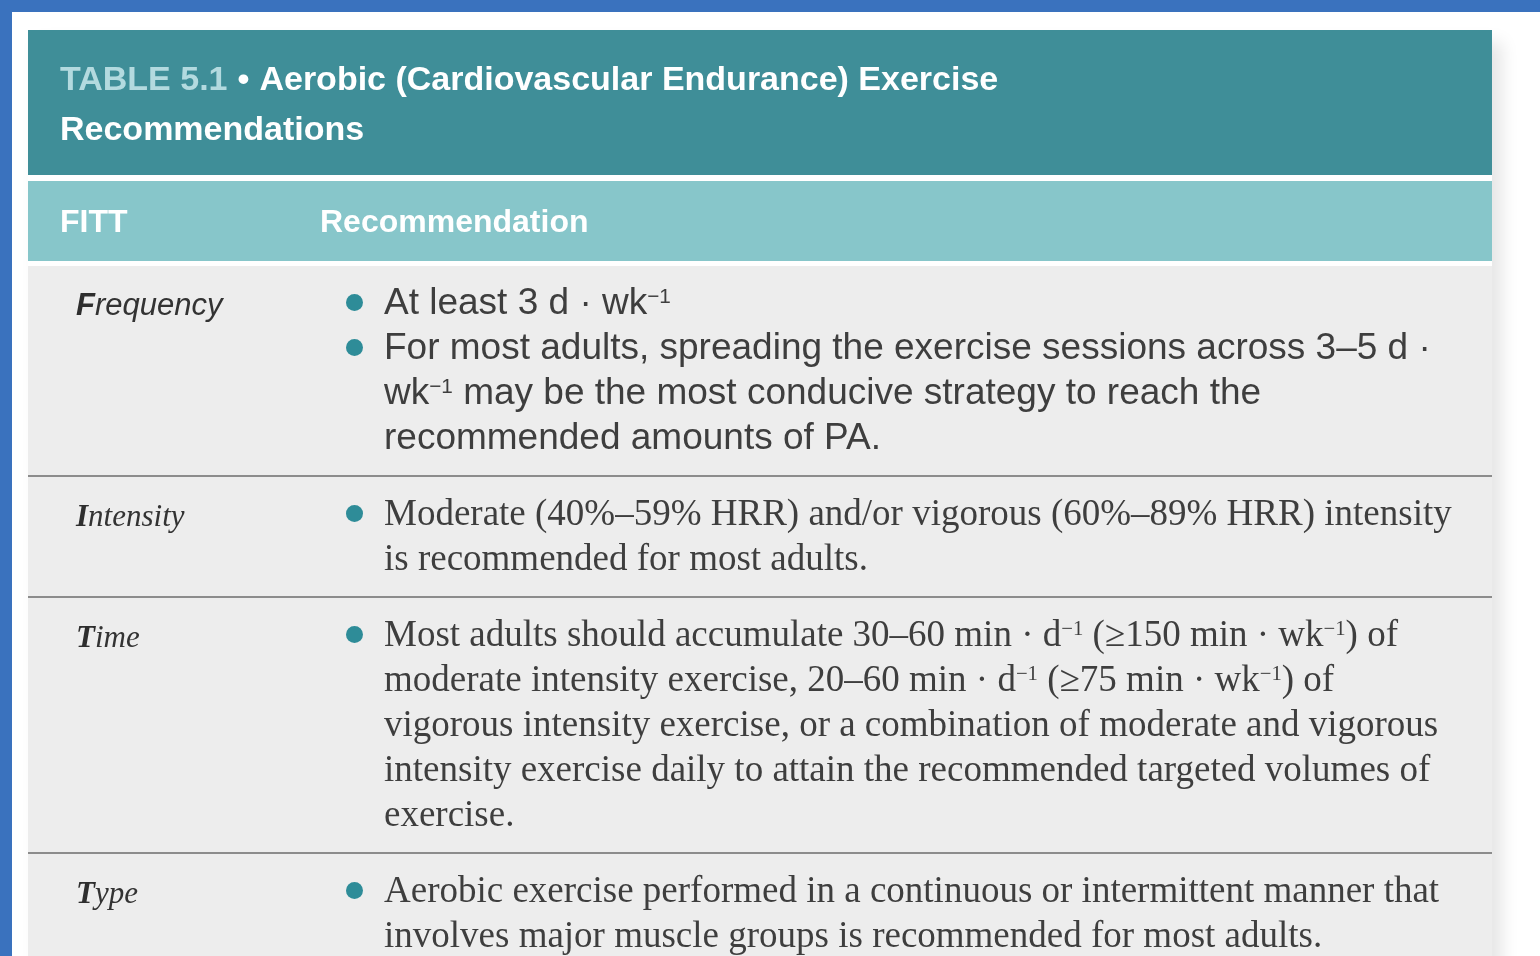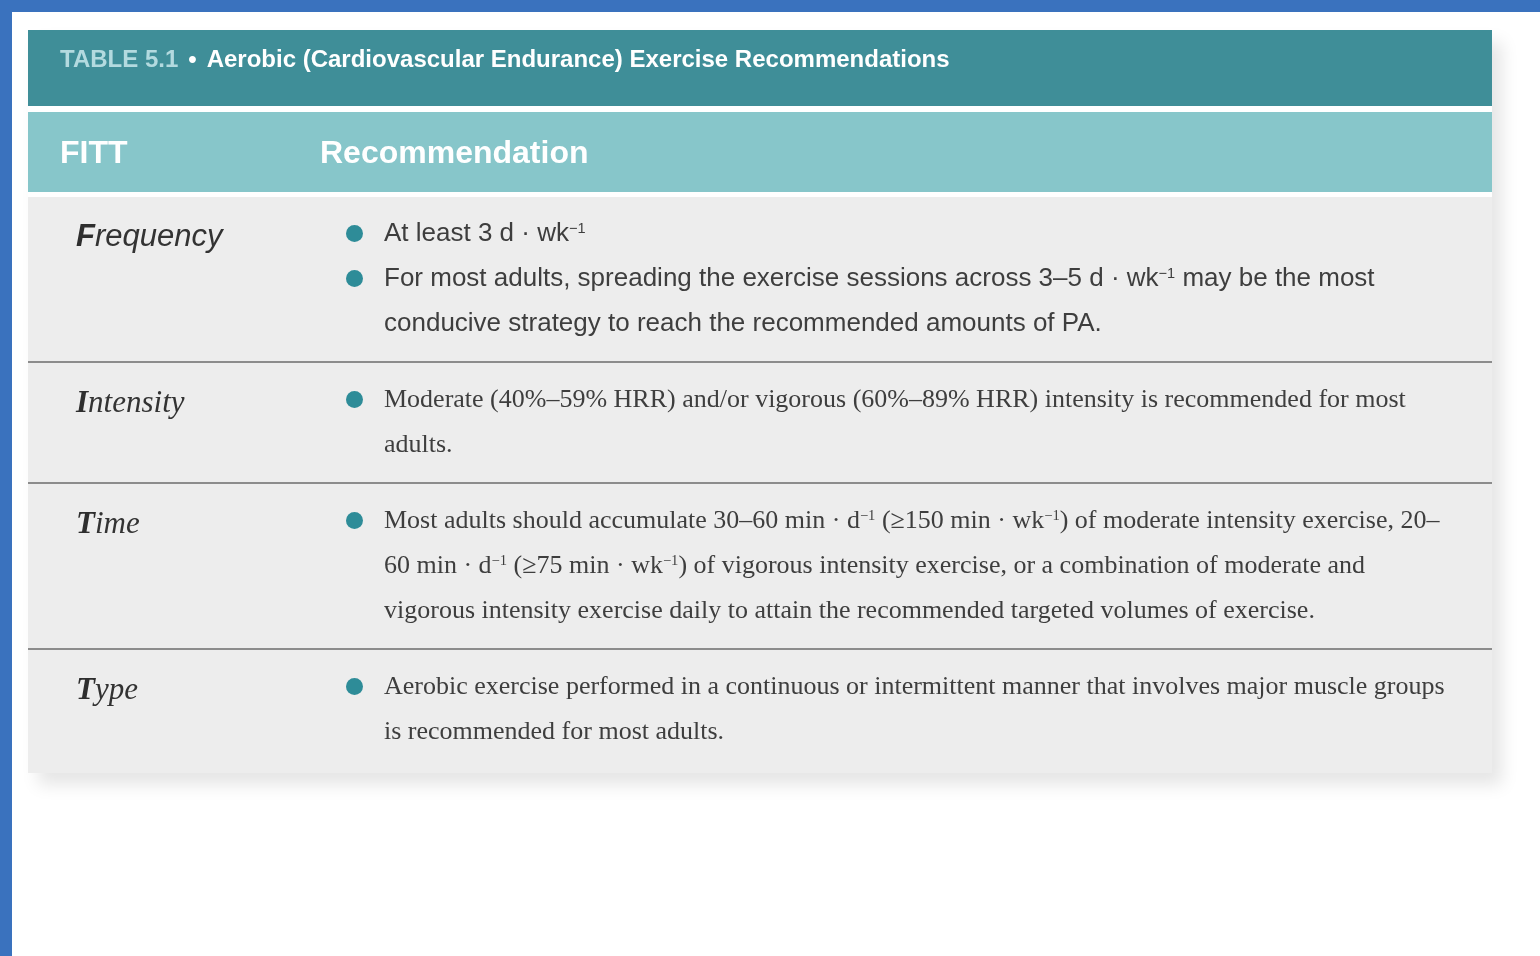--- a/index.html
+++ b/index.html
@@ -22,23 +22,23 @@
   .frame-top{position:absolute;top:0;left:0;width:1540px;height:12px;background:var(--frame-color);}
   .frame-left{position:absolute;top:0;left:0;width:12px;height:956px;background:var(--frame-color);}
   .content{position:absolute;left:28px;top:30px;width:1464px;}
   .table{
     width:1464px;
     box-shadow:10px 12px 16px rgba(0,0,0,0.10);
   }
   .title-band{
     background:var(--title-bg);
     color:#ffffff;
-    padding:4px 60px 22px 32px;
+    padding:23px 60px 22px 32px;
     font-weight:bold;
-    font-size:24px;
+    font-size:34px;
     line-height:50px;
     margin-bottom:6px;
   }
   .title-band .title-inner{max-width:1180px;}
   .title-label{color:var(--title-label-color);}
   .title-sep{color:#ffffff;padding:0 10px;}
   .header-row{
     background:var(--header-bg);
     color:#ffffff;
     display:flex;
@@ -77,21 +77,21 @@
     padding-left:10px;
   }
   .bullet-dot{
     width:17px;height:17px;border-radius:50%;
     background:var(--bullet-color);
     flex-shrink:0;
     margin-top:15px;
     margin-right:21px;
   }
   .bullet-text{
-    font-size:26px;
+    font-size:37px;
     line-height:45px;
     color:var(--text-color);
   }
   .bullet-text sup{
     font-size:0.56em;
     line-height:0;
     vertical-align:0.55em;
   }
   .footnote{
     margin-top:32px;

